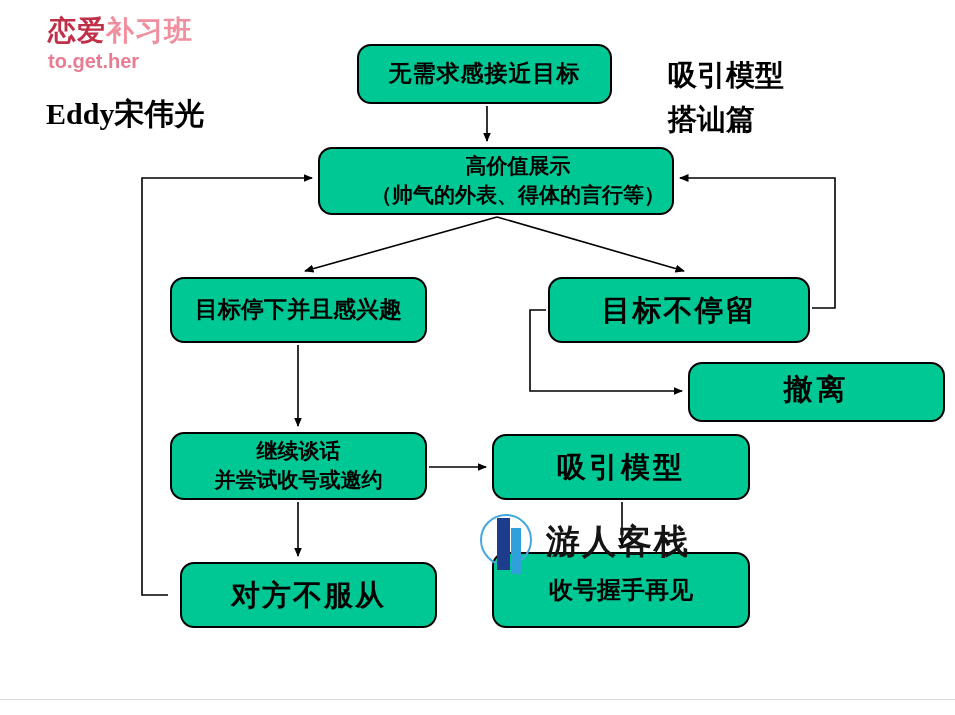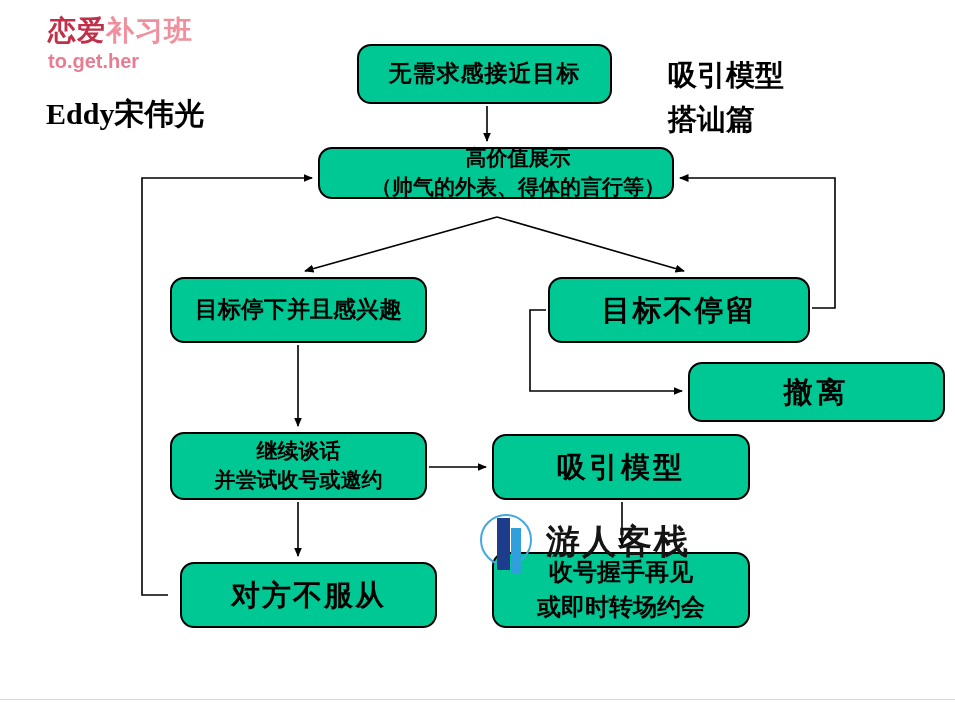--- a/index.html
+++ b/index.html
@@ -43,24 +43,24 @@
   .watermark{position:absolute;left:480px;top:512px;z-index:4;display:flex;align-items:center;}
   .wm-logo{position:relative;width:56px;height:56px;flex:0 0 auto;}
   .wm-circle{position:absolute;left:0;top:2px;width:52px;height:52px;border:2px solid var(--watermark-ring);border-radius:50%;background:transparent;}
   .wm-bar-dark{position:absolute;left:17px;top:6px;width:13px;height:52px;background:var(--watermark-bar-dark);}
   .wm-bar-light{position:absolute;left:31px;top:16px;width:10px;height:46px;background:var(--watermark-bar-light);}
   .wm-text{font-size:34px;font-weight:bold;color:#141414;margin-left:10px;margin-top:4px;letter-spacing:2px;white-space:nowrap;}
   .bottom-rule{position:absolute;left:0;top:699px;width:955px;height:1px;background:#d9d9d9;z-index:1;}
 
   
   .n-approach {left:357px;top:44px; width:255px;height:60px;font-size:23px;letter-spacing:1px;}
-  .n-display  {left:318px;top:147px;width:356px;height:52px;font-size:21px;padding-left:44px;}
+  .n-display  {left:318px;top:147px;width:356px;height:68px;font-size:21px;padding-left:44px;}
   .n-stops    {left:170px;top:277px;width:257px;height:66px;font-size:23px;}
   .n-notstop  {left:548px;top:277px;width:262px;height:66px;font-size:29px;letter-spacing:2px;}
-  .n-retreat  {left:688px;top:362px;width:257px;height:60px;font-size:29px;letter-spacing:4px;}
+  .n-retreat  {left:688px;top:362px;width:257px;height:60px;font-size:29px;letter-spacing:4px;font-family:Liberation Mono, monospace;}
   .n-continue {left:170px;top:432px;width:257px;height:68px;font-size:21px;}
   .n-comply   {left:492px;top:434px;width:258px;height:66px;font-size:29px;letter-spacing:3px;}
   .n-notcomply{left:180px;top:562px;width:257px;height:66px;font-size:29px;letter-spacing:2px;}
   .n-close    {left:492px;top:552px;width:258px;height:76px;font-size:24px;line-height:1.45;}
 </style>
 </head>
 <body>
 
 <div class="stage">
 
@@ -127,21 +127,20 @@
   <div class="node n-comply">
     <span>吸引模型</span>
   </div>
 
   <div class="node n-notcomply">
     <span>对方不服从</span>
   </div>
 
   <div class="node n-close">
     <span>收号握手再见</span>
-    <span>或即时转场约会</span>
   </div>
 
   <div class="watermark">
     <div class="wm-logo">
       <div class="wm-circle"></div>
       <div class="wm-bar-dark"></div>
       <div class="wm-bar-light"></div>
     </div>
     <div class="wm-text">游人客栈</div>
   </div>

